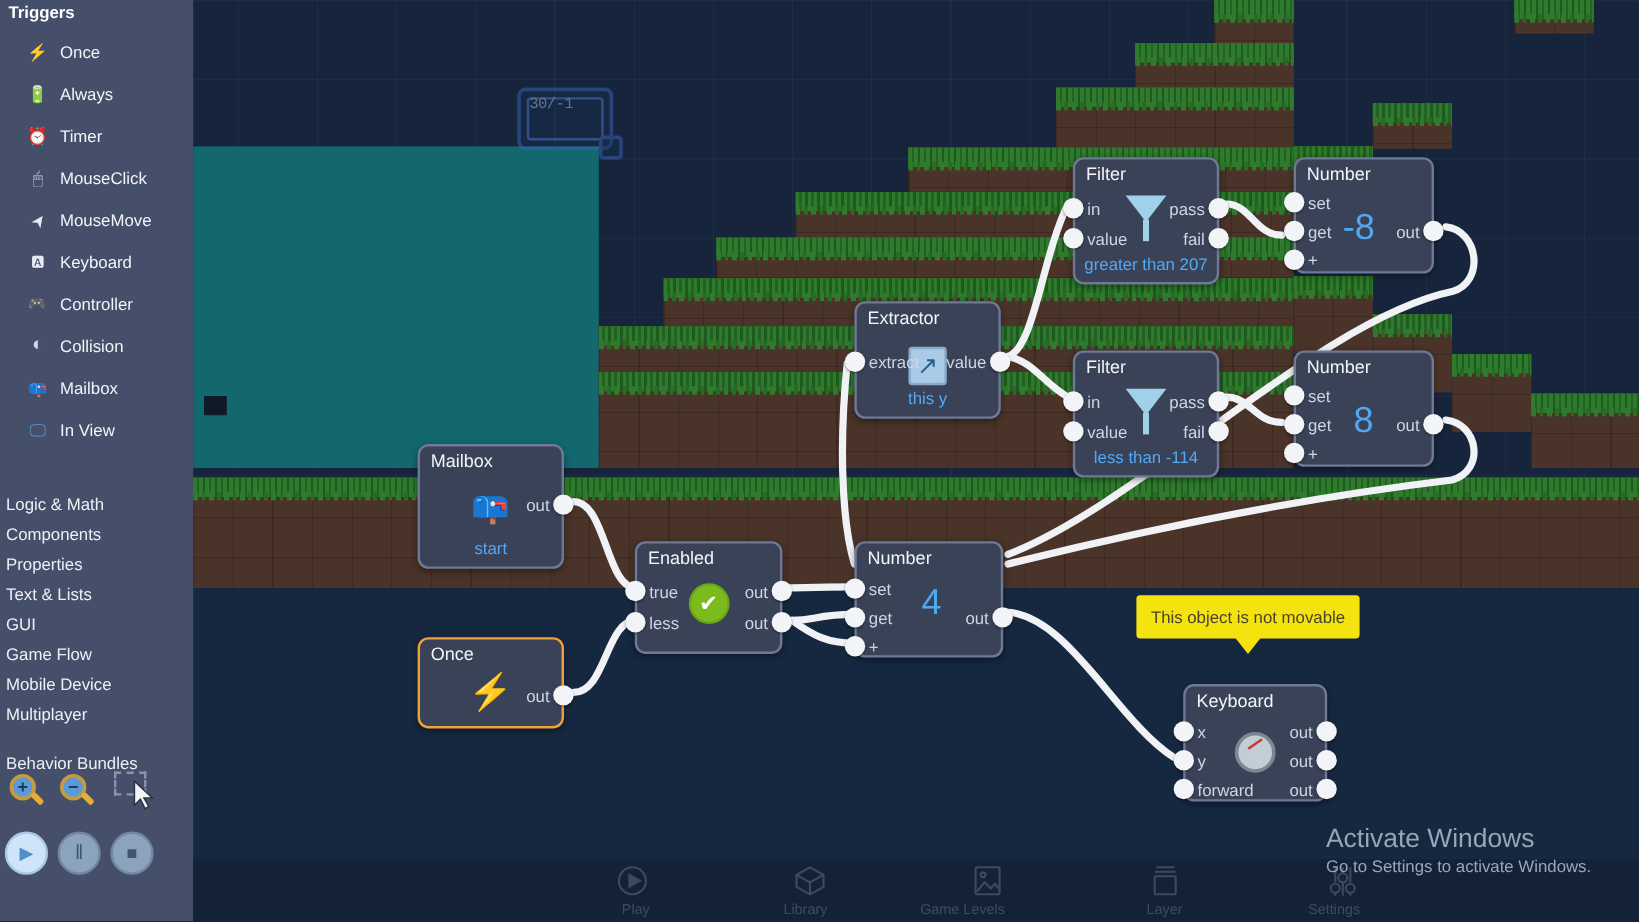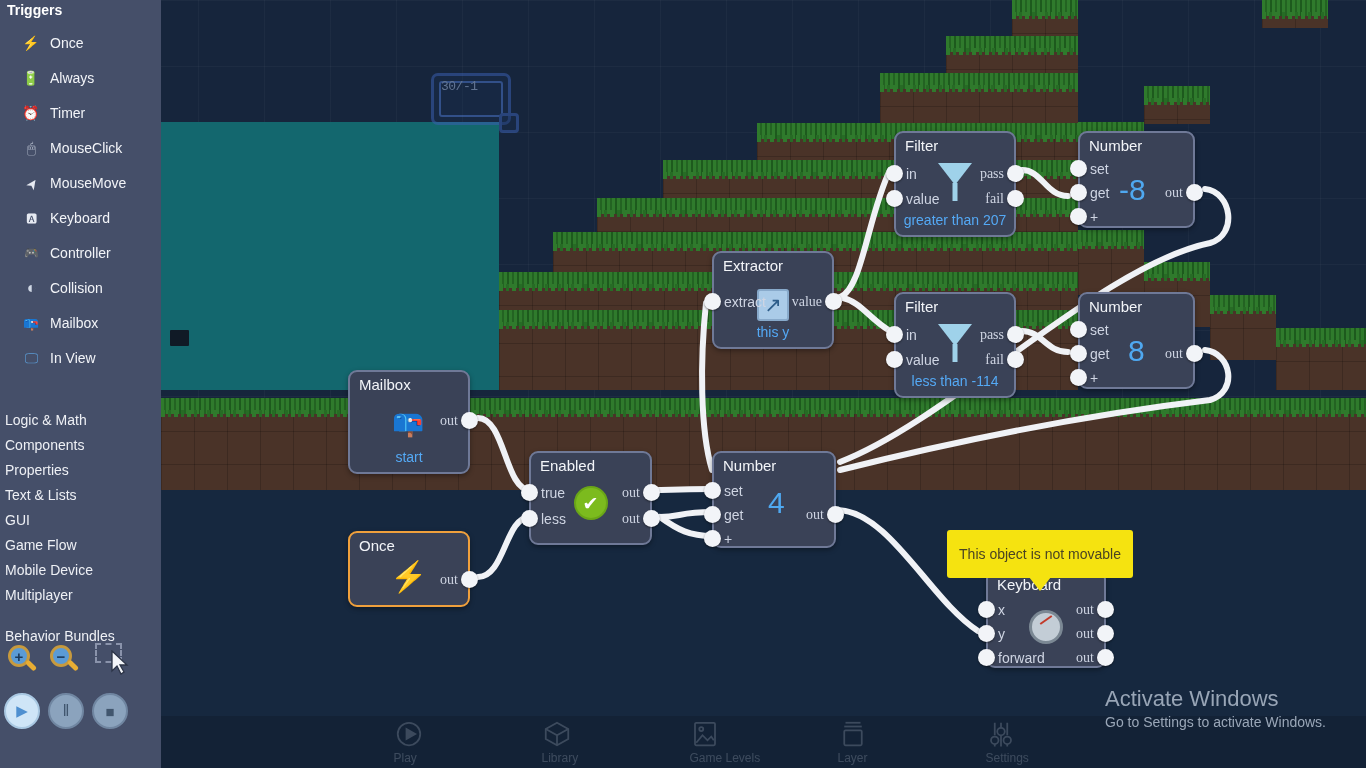--- a/index.html
+++ b/index.html
@@ -114,21 +114,21 @@
     font-size: 15px; color: #f2f4f8;
   }
   .node .sub {
     position: absolute; left: 0; right: 0; bottom: 7px;
     text-align: center; font-size: 14px; color: #54a9f5;
   }
   .port-l, .port-r {
     position: absolute; font-size: 14px; color: #cfd5e3;
   }
   .port-l { left: 10px; }
-  .port-r { right: 10px; font-family: Liberation Serif, serif; }
+  .port-r { right: 10px; }
 
   
   .sock {
     position: absolute;
     width: 17px; height: 17px; border-radius: 50%;
     background: #f2f4f8;
     box-shadow: 0 1px 2px rgba(0,0,0,.45);
   }
 
   
@@ -230,21 +230,21 @@
 
   
   #bottombar {
     position: absolute; left: 161px; bottom: 0;
     width: 1205px; height: 52px;
     background: rgba(18,30,48,.55);
     display: flex; align-items: center; justify-content: center; gap: 0;
   }
   .bitem {
     width: 148px;
-    display: flex; flex-direction: column; align-items: flex-start; gap: 2px;
+    display: flex; flex-direction: column; align-items: flex-end; gap: 2px;
     opacity: .22;
   }
   .bitem .blab { font-size: 12px; color: #cfd8e6; }
 
   
   #watermark {
     position: absolute; right: 40px; bottom: 38px;
     text-align: left; color: #8e9bad;
   }
   #watermark .w1 { font-size: 22px; color: #98a5b6; }
@@ -450,21 +450,21 @@
     <div class="port-r" style="top:54px;">out</div>
     <div class="port-r" style="top:78px;">out</div>
     <div class="sock" style="left:-10px; top:29px;"></div>
     <div class="sock" style="left:-10px; top:53px;"></div>
     <div class="sock" style="left:-10px; top:77px;"></div>
     <div class="sock" style="right:-10px; top:29px;"></div>
     <div class="sock" style="right:-10px; top:53px;"></div>
     <div class="sock" style="right:-10px; top:77px;"></div>
   </div>
 
-  <div id="tooltip" style="left:947px; top:530px; width:186px; height:48px;">
+  <div id="tooltip" style="left:947px; top:496px; width:186px; height:36px;">
     <span>This object is not movable</span>
     <span class="tail"></span>
   </div>
 
   <div id="sidebar">
     <div class="head">Triggers</div>
 
     <div class="trg" style="top:30px;">
       <span class="ic" style="color:#e8b030;">⚡</span>
       <span>Once</span>

